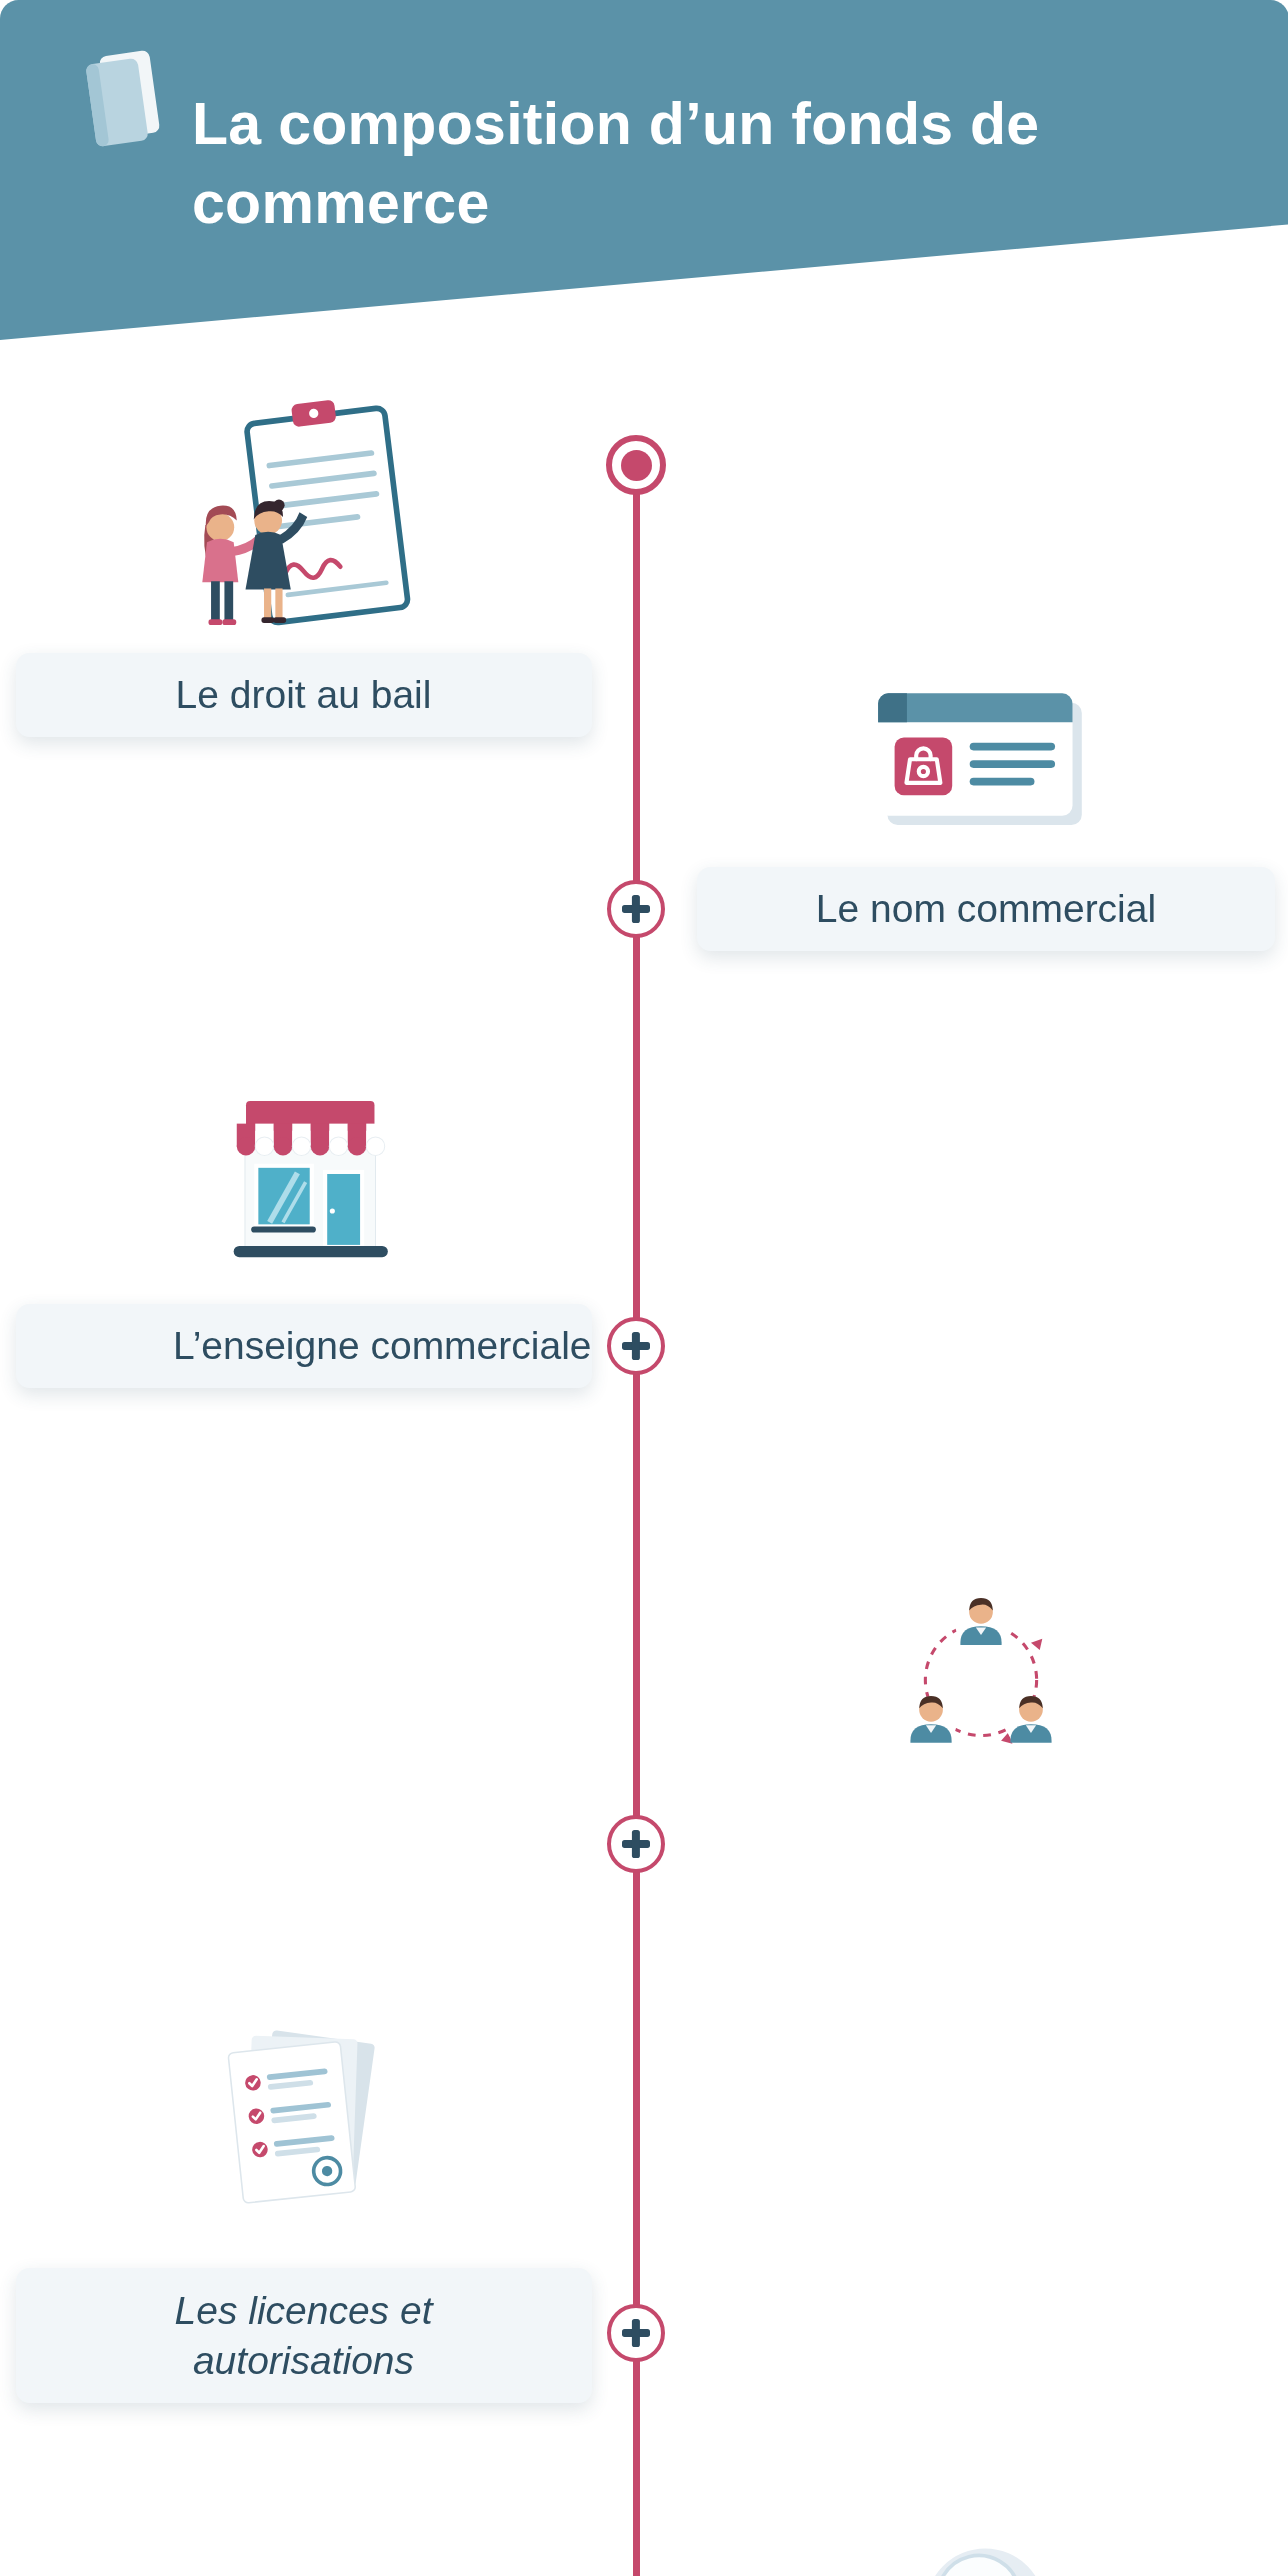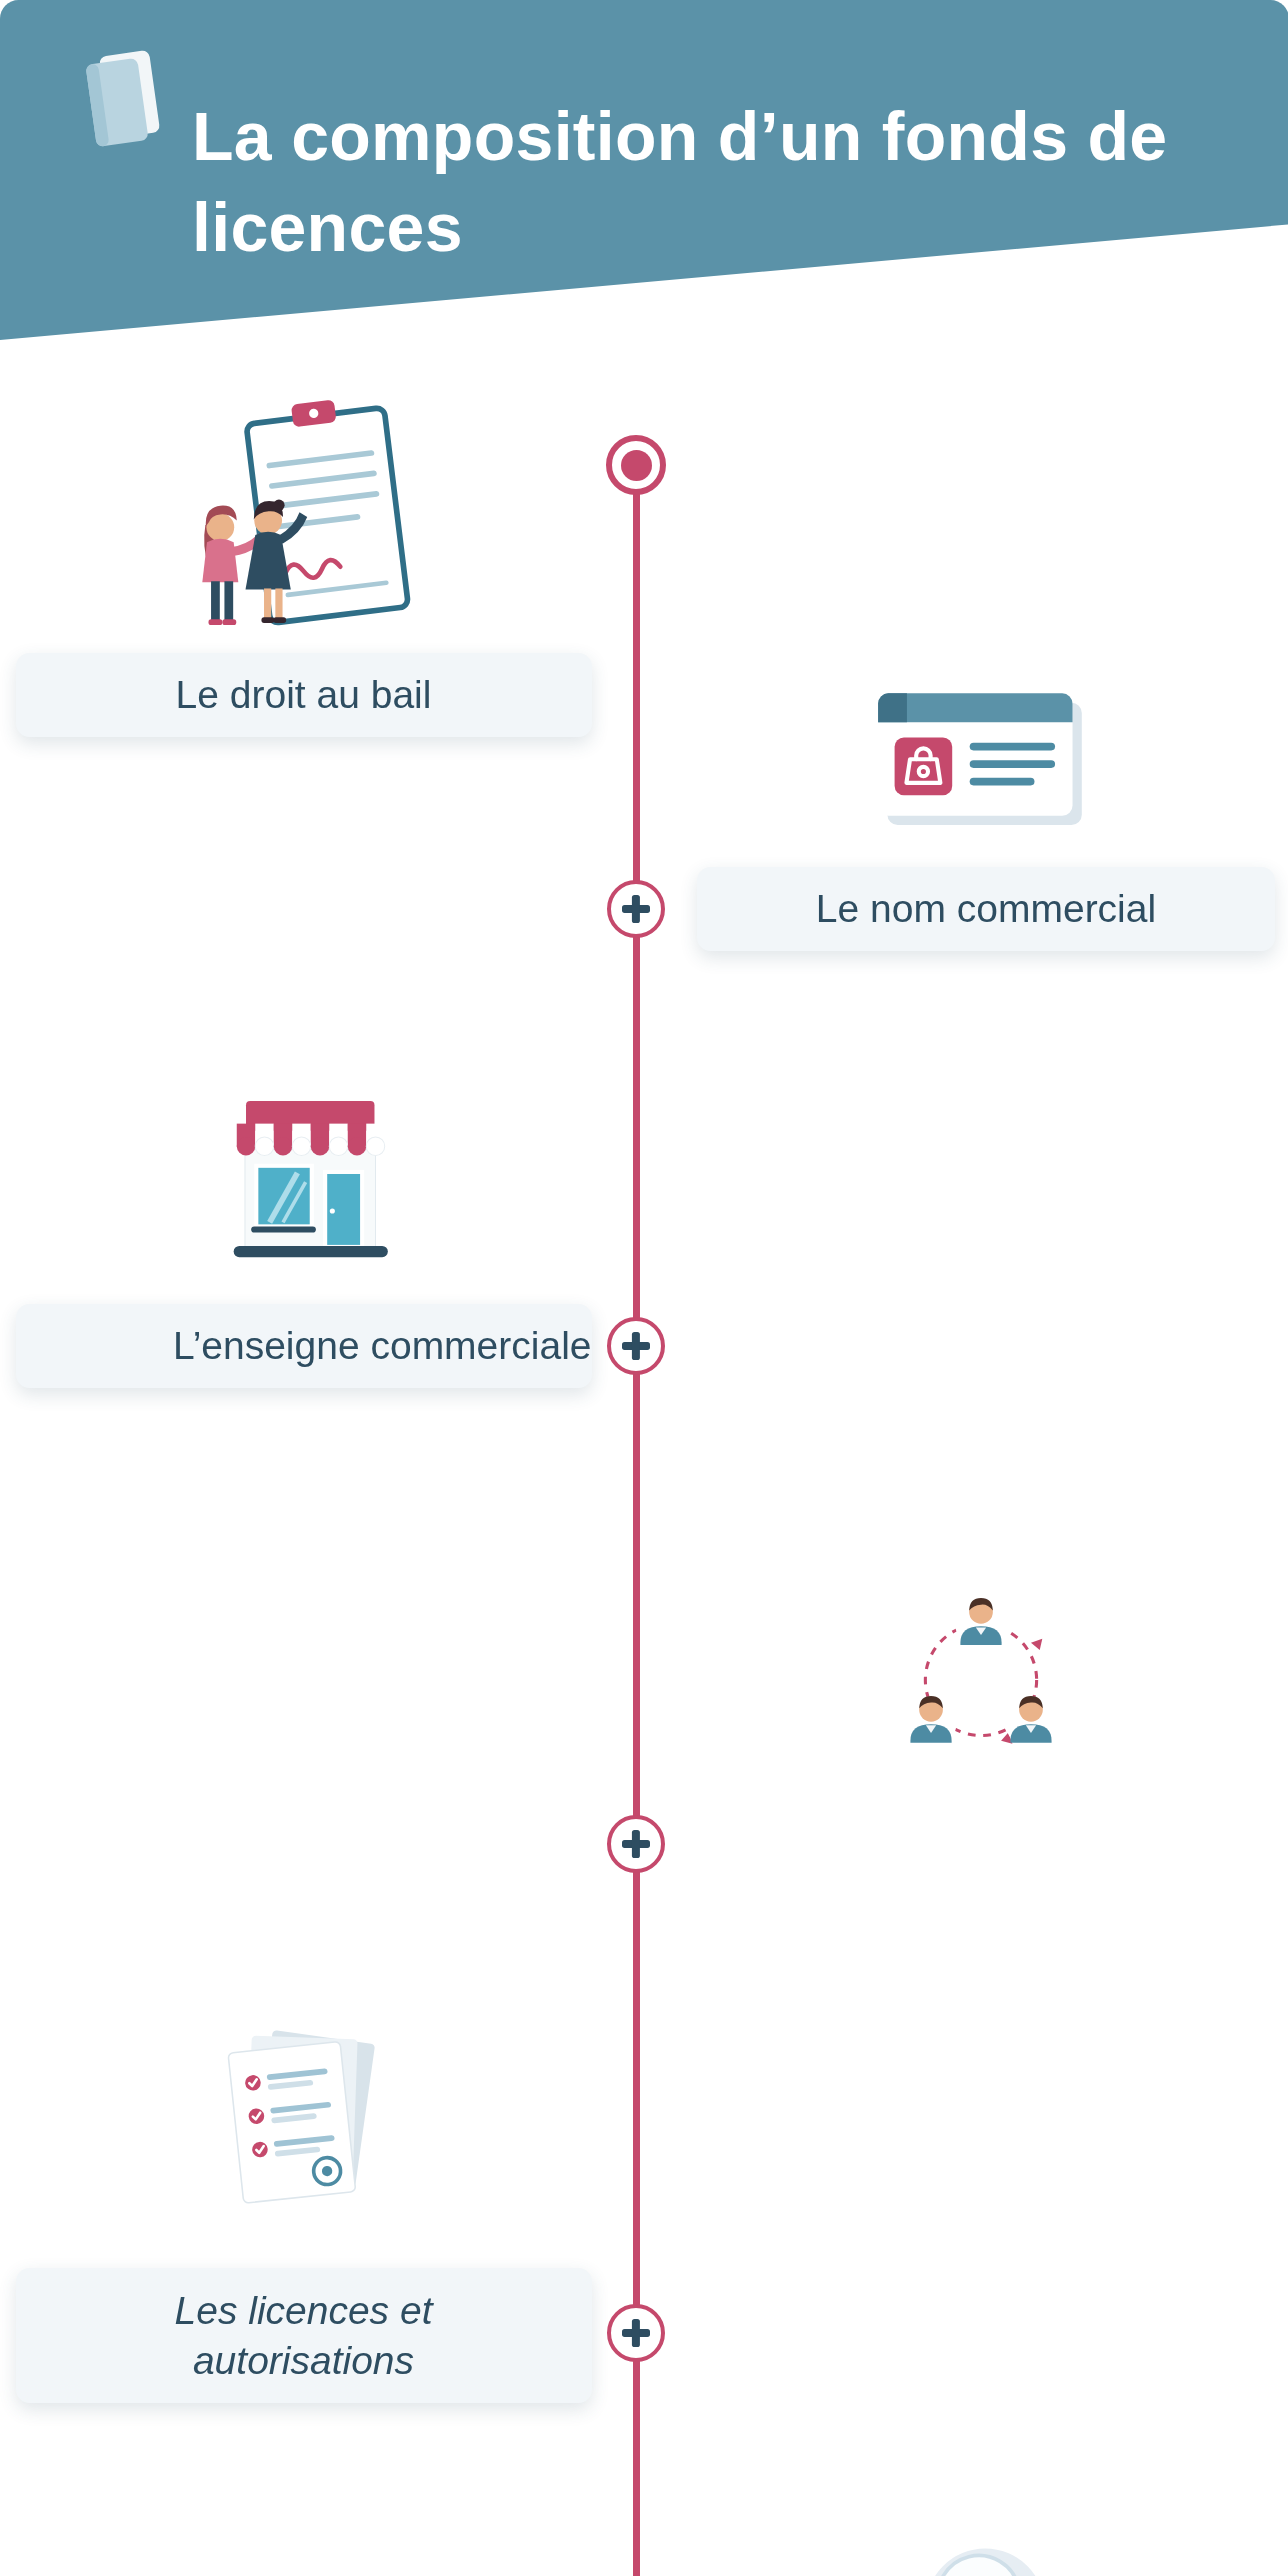--- a/index.html
+++ b/index.html
@@ -3,21 +3,21 @@
 <meta charset="utf-8">
 <style>
   html,body{margin:0;padding:0;background:#ffffff;}
   .page{position:relative;width:1289px;height:3130px;background:#ffffff;overflow:hidden;
         font-family:"Liberation Sans",sans-serif;}
 
   
   .banner{position:absolute;left:0;top:0;width:1289px;height:340px;background:#5b92a8;
           clip-path:polygon(0 0,100% 0,100% 66%,0 100%);border-radius:18.5px 18.5px 0 0;}
   .header-book{position:absolute;left:76px;top:47px;width:90px;height:108px;}
-  .title{position:absolute;left:192px;top:45px;font-size:68px;font-weight:700;color:#ffffff;
+  .title{position:absolute;left:192px;top:45px;font-size:59px;font-weight:700;color:#ffffff;
          line-height:1.34;letter-spacing:0.3px;white-space:nowrap;}
 
   
   .tl-line{position:absolute;left:633px;top:465px;width:6.7px;height:2332px;background:#c5496c;
            border-radius:3.6px;z-index:1;}
   .start-dot{position:absolute;left:606px;top:435px;width:60px;height:60px;box-sizing:border-box;
              border-radius:50%;background:#ffffff;border:6.7px solid #c5496c;z-index:2;
              display:flex;align-items:center;justify-content:center;}
   .start-dot-inner{width:31px;height:31px;border-radius:50%;background:#c5496c;}
   .plus-node{position:absolute;left:607px;width:58px;height:58px;box-sizing:border-box;border-radius:50%;
@@ -63,21 +63,21 @@
       <svg viewBox="0 0 100 115">
         <g transform="rotate(-8 50 57)">
           <rect x="32" y="8" width="56" height="92" rx="8" fill="#ffffff" opacity="0.92"></rect>
           <rect x="16" y="15" width="58" height="92" rx="8" fill="#b9d4e0"></rect>
           <rect x="16" y="15" width="14" height="92" rx="7" fill="#a3c6d5"></rect>
         </g>
       </svg>
     </span>
     <h1 class="title">
       <span>La composition d’un fonds de</span><br>
-      <span>licences</span>
+      <span>commerce</span>
     </h1>
   </header>
 
   <div class="tl-line"></div>
 
   <div class="start-dot">
     <span class="start-dot-inner"></span>
   </div>
 
   <div class="plus-node n2">

